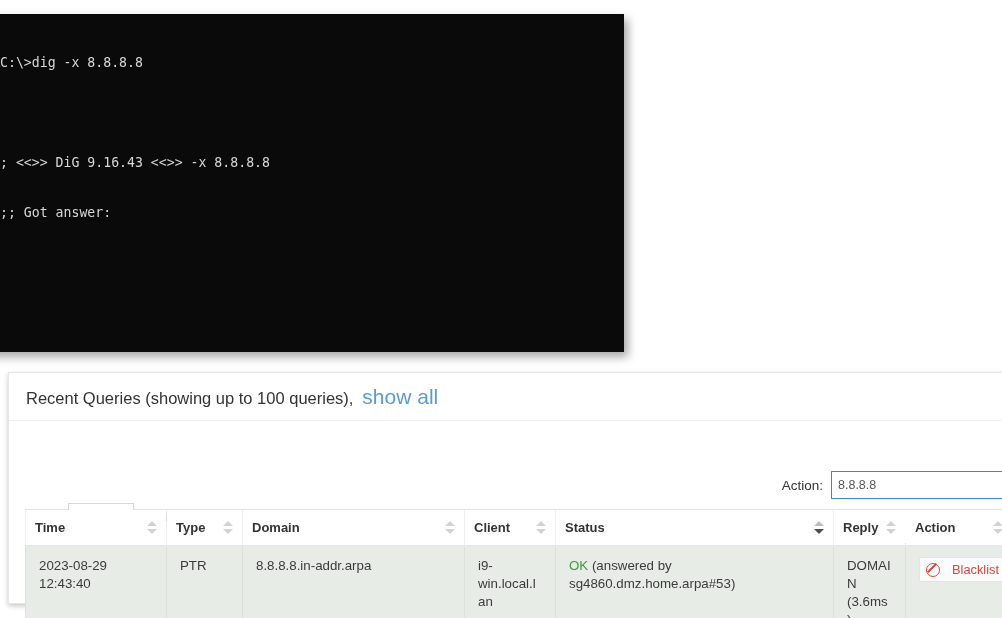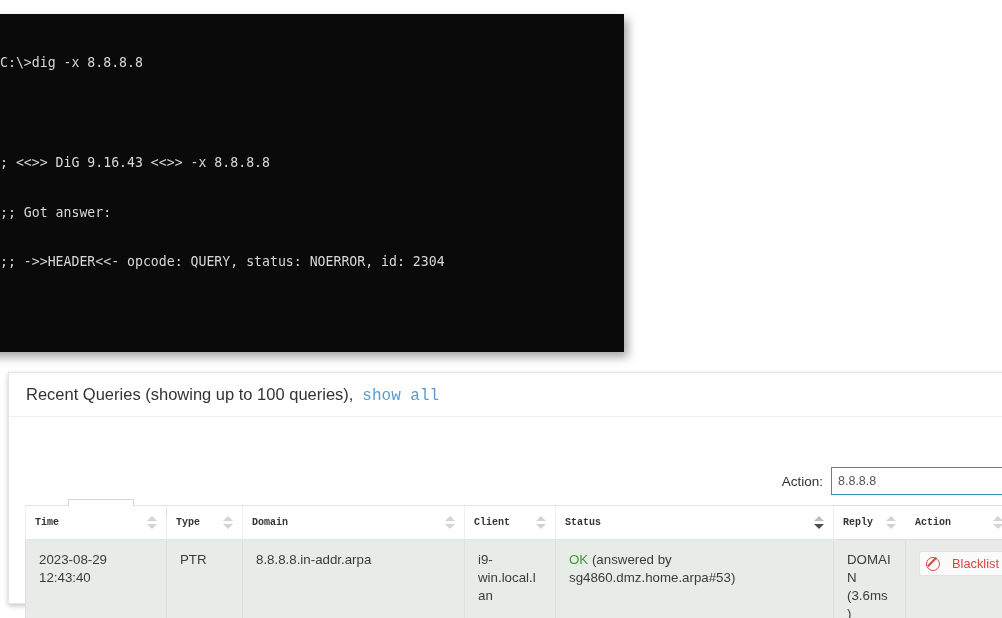--- a/index.html
+++ b/index.html
@@ -62,25 +62,24 @@
     background: #ffffff;
   }
   .panel-title {
     font-size: 16.5px;
     color: #333333;
     font-family: "Liberation Sans", sans-serif;
     display: inline;
   }
   .show-all-link {
     color: #5b9bd1;
-    font-size: 16px;
+    font-size: 21px;
     text-decoration: none;
     display: inline;
     cursor: pointer;
-    font-family: Liberation Mono, monospace;
   }
 
   .panel-body {
     position: relative;
     padding: 0;
   }
 
   
   .controls {
     position: relative;
@@ -172,30 +171,29 @@
     width: 986px;
     border-collapse: collapse;
     table-layout: fixed;
     margin-left: 16px;
     font-size: 13.3px;
   }
   table.qtable thead th {
     text-align: left;
     font-weight: bold;
     color: #333333;
-    font-size: 10px;
+    font-size: 13px;
     padding: 10px 9px 10px 9px;
     border-top: 1px solid #dfe3e6;
     border-bottom: 2px solid #e4e8ea;
     border-left: 1px solid #edf0f1;
     vertical-align: middle;
     background: #ffffff;
     position: relative;
     box-sizing: border-box;
-    font-family: Liberation Mono, monospace;
   }
   table.qtable thead th:first-child { border-left: 1px solid #edf0f1; }
 
   .th-inner { display: flex; align-items: center; justify-content: space-between; }
   .sort-icon {
     display: inline-block;
     width: 10px;
     height: 13px;
     position: relative;
     flex: 0 0 auto;
@@ -274,21 +272,20 @@
 <body>
 
 <div id="root">
 
   <div class="terminal">
     <div class="terminal-inner">
       <div class="term-line">C:\&gt;dig -x 8.8.8.8</div>
       <div class="term-line"></div>
       <div class="term-line">; &lt;&lt;&gt;&gt; DiG 9.16.43 &lt;&lt;&gt;&gt; -x 8.8.8.8</div>
       <div class="term-line">;; Got answer:</div>
-      <div class="term-line">;; -&gt;&gt;HEADER&lt;&lt;- opcode: QUERY, status: NOERROR, id: 2304</div>
       
       
       
       
       
       
       
       
       
       

